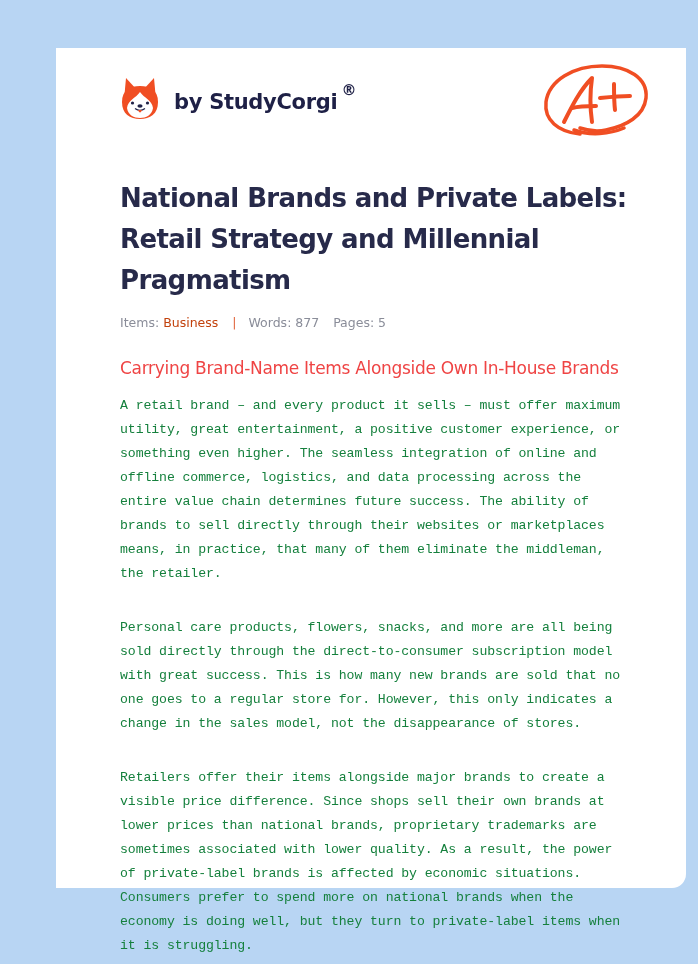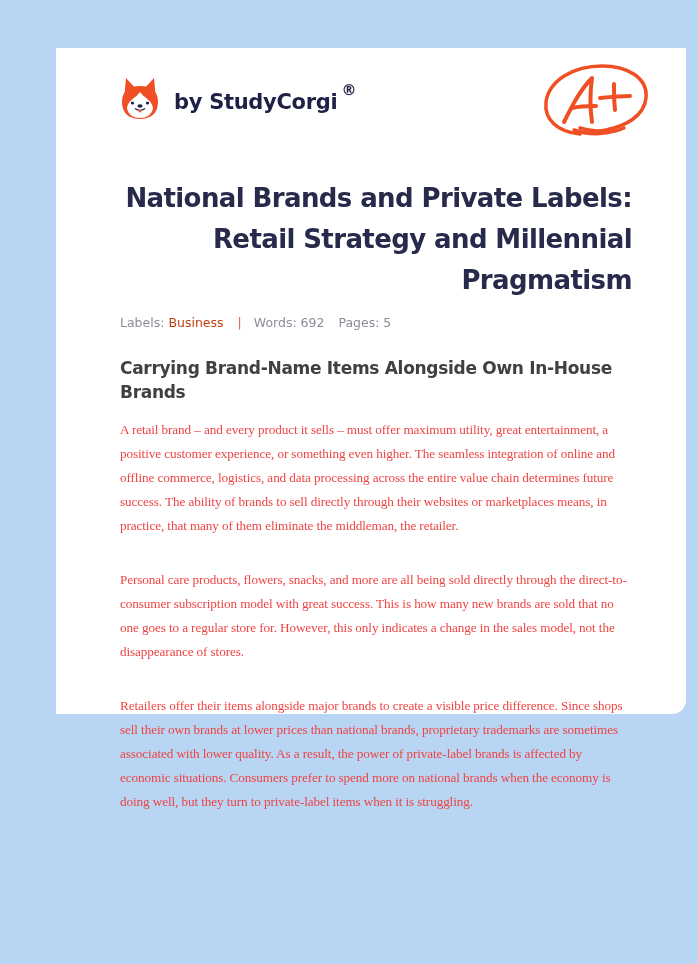--- a/index.html
+++ b/index.html
@@ -12,21 +12,21 @@
       background: #b8d5f3;
       position: relative;
       overflow: hidden;
       font-family: "Liberation Sans", sans-serif;
     }
     .card {
       position: absolute;
       left: 56px;
       top: 48px;
       width: 630px;
-      height: 666px;
+      height: 840px;
       background: #ffffff;
       border-radius: 0 0 14px 0;
     }
     .header {
       position: absolute;
       left: 64px;
       top: 26px;
       width: 530px;
       height: 70px;
     }
@@ -74,21 +74,20 @@
       width: 512px;
     }
     .title {
       margin: 0;
       font-family: "DejaVu Sans", sans-serif;
       font-weight: bold;
       font-size: 26px;
       line-height: 41px;
       color: #272a4a;
       letter-spacing: -0.6px;
-      text-align: right;
     }
     .meta {
       margin-top: 14px;
       font-family: "DejaVu Sans", sans-serif;
       font-size: 12.5px;
       color: #8a8d99;
       white-space: nowrap;
     }
     .meta .topic-value {
       color: #c2410c;
@@ -97,32 +96,32 @@
       color: #e0633a;
       margin: 0 8px 0 10px;
     }
     .meta .gap {
       display: inline-block;
       width: 6px;
     }
     .section-heading {
       margin: 26px 0 0 0;
       font-family: "DejaVu Sans", sans-serif;
-      font-weight: bold;
+      font-weight: normal;
       font-size: 17px;
       line-height: 24px;
-      color: #404040;
+      color: #ef4444;
       letter-spacing: -0.3px;
     }
     .para {
       margin: 14px 0 0 0;
-      font-family: Liberation Serif, serif;
+      font-family: Liberation Mono, monospace;
       font-size: 13.2px;
       line-height: 24px;
-      color: #ef4444;
+      color: #15803d;
       letter-spacing: -0.1px;
     }
     .para + .para {
       margin-top: 30px;
     }
   </style>
 </head>
 <body>
 
 <div class="card">
@@ -160,24 +159,24 @@
 
       <path d="M60 38 C70 37 80 36 90 36" stroke="#f04e23" stroke-width="4" fill="none" stroke-linecap="round"></path>
       <path d="M74 24 C74 32 74 42 75 50" stroke="#f04e23" stroke-width="4" fill="none" stroke-linecap="round"></path>
     </svg>
   </div>
 
   <div class="content">
     <h1 class="title">National Brands and Private Labels: Retail Strategy and Millennial Pragmatism</h1>
 
     <div class="meta">
-      <span>Labels:</span>
+      <span>Items:</span>
       <a class="topic-value">Business</a>
       <span class="sep">|</span>
-      <span>Words: 692</span>
+      <span>Words: 877</span>
       <span class="gap"></span>
       <span>Pages: 5</span>
     </div>
 
     <h2 class="section-heading">Carrying Brand-Name Items Alongside Own In-House Brands</h2>
 
     <p class="para">A retail brand – and every product it sells – must offer maximum utility, great entertainment, a positive customer experience, or something even higher. The seamless integration of online and offline commerce, logistics, and data processing across the entire value chain determines future success. The ability of brands to sell directly through their websites or marketplaces means, in practice, that many of them eliminate the middleman, the retailer.</p>
     <p class="para">Personal care products, flowers, snacks, and more are all being sold directly through the direct-to-consumer subscription model with great success. This is how many new brands are sold that no one goes to a regular store for. However, this only indicates a change in the sales model, not the disappearance of stores.</p>
     <p class="para">Retailers offer their items alongside major brands to create a visible price difference. Since shops sell their own brands at lower prices than national brands, proprietary trademarks are sometimes associated with lower quality. As a result, the power of private-label brands is affected by economic situations. Consumers prefer to spend more on national brands when the economy is doing well, but they turn to private-label items when it is struggling.</p>
   </div>

